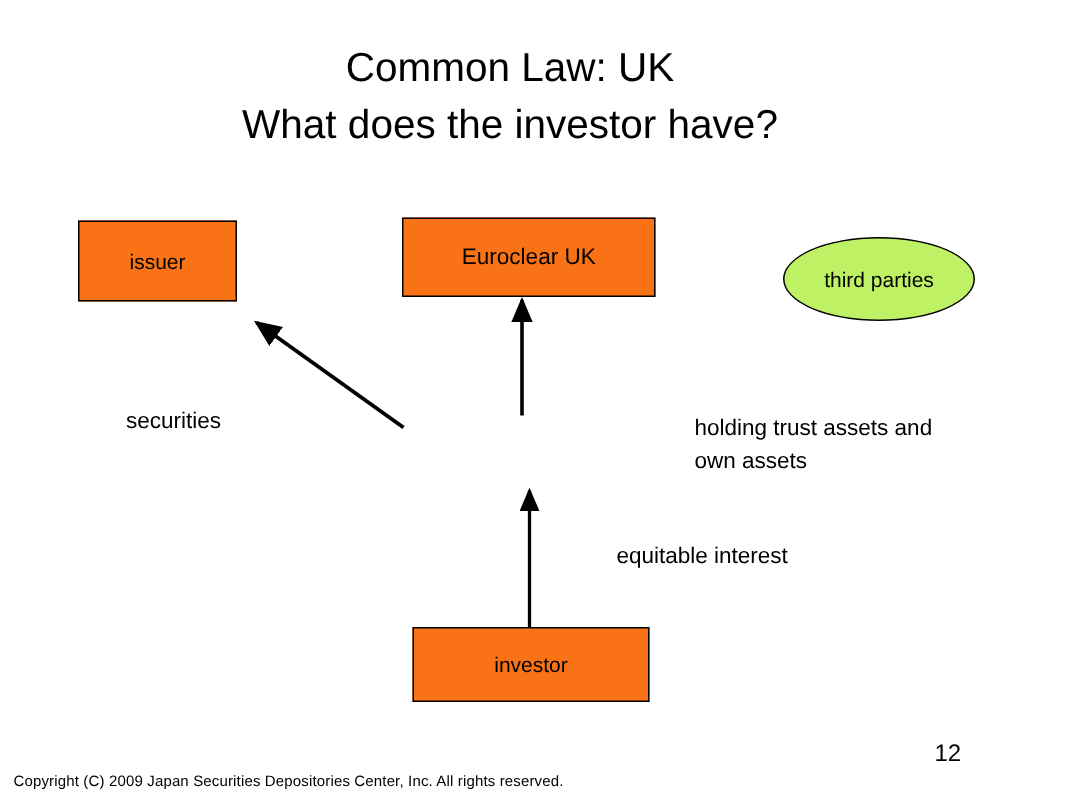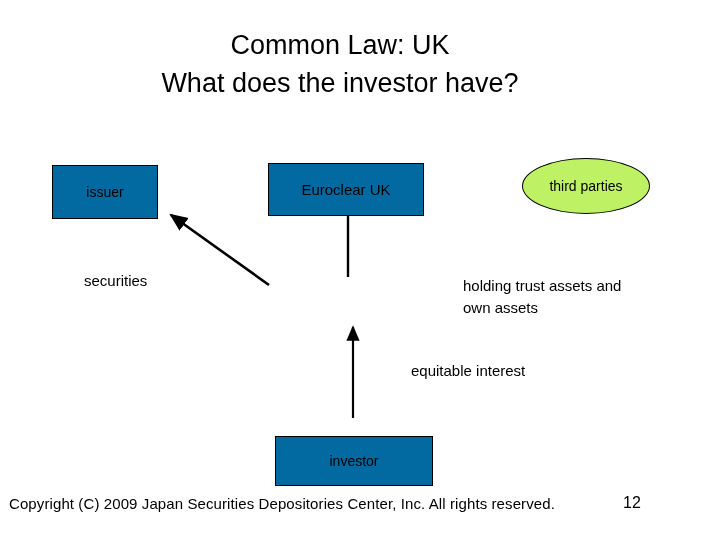--- a/index.html
+++ b/index.html
@@ -40,32 +40,31 @@
     top: 8px;
     width: 74px;
     height: 62px;
   }
   .logo svg { display: block; }
 
   
   .node-box {
     position: absolute;
     box-sizing: border-box;
-    background: #0369a1;
+    background: #f97316;
     border: 1px solid #000000;
     display: flex;
     align-items: center;
     justify-content: center;
     font-size: 14px;
     color: #000000;
     text-align: center;
-    margin-top: 18px;
   }
   #box-issuer     { left: 52px;  top: 147px; width: 106px; height: 54px; }
-  #box-euroclear  { left: 268px; top: 145px; width: 156px; height: 53px; font-size: 15px; }
+  #box-euroclear  { left: 268px; top: 145px; width: 169px; height: 53px; font-size: 15px; }
   #box-intermediary { left: 268px; top: 277px; width: 172px; height: 48px; }
   #box-investor   { left: 275px; top: 418px; width: 158px; height: 50px; }
 
   
   .node-ellipse {
     position: absolute;
     box-sizing: border-box;
     background: #bef264;
     border: 1px solid #000000;
     border-radius: 50%;
@@ -97,22 +96,22 @@
     top: 0;
     width: 720px;
     height: 540px;
     pointer-events: none;
   }
 
   
   .footer-copyright {
     position: absolute;
     left: 9px;
-    top: 495px;
-    font-size: 15px;
+    top: 516px;
+    font-size: 10px;
     color: #000000;
     letter-spacing: 0.1px;
   }
   .page-number {
     position: absolute;
     left: 623px;
     top: 494px;
     font-size: 16px;
     color: #000000;
   }

